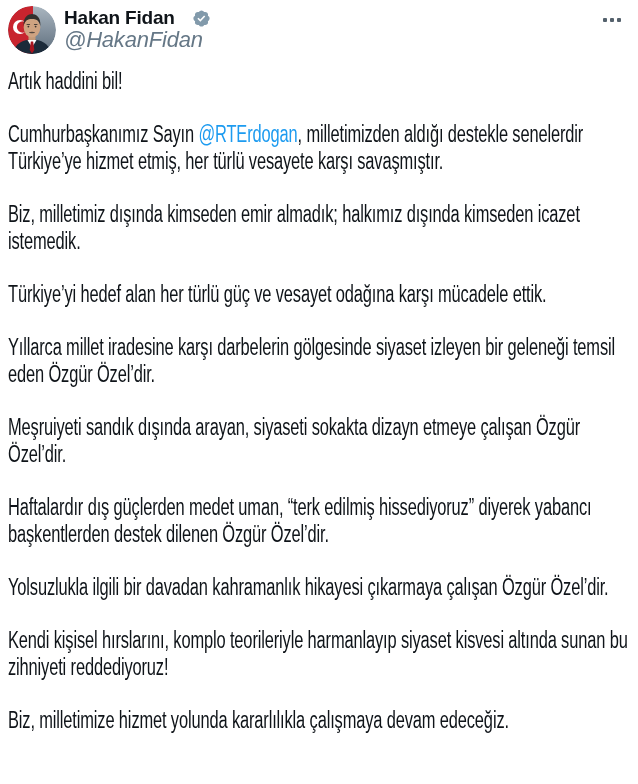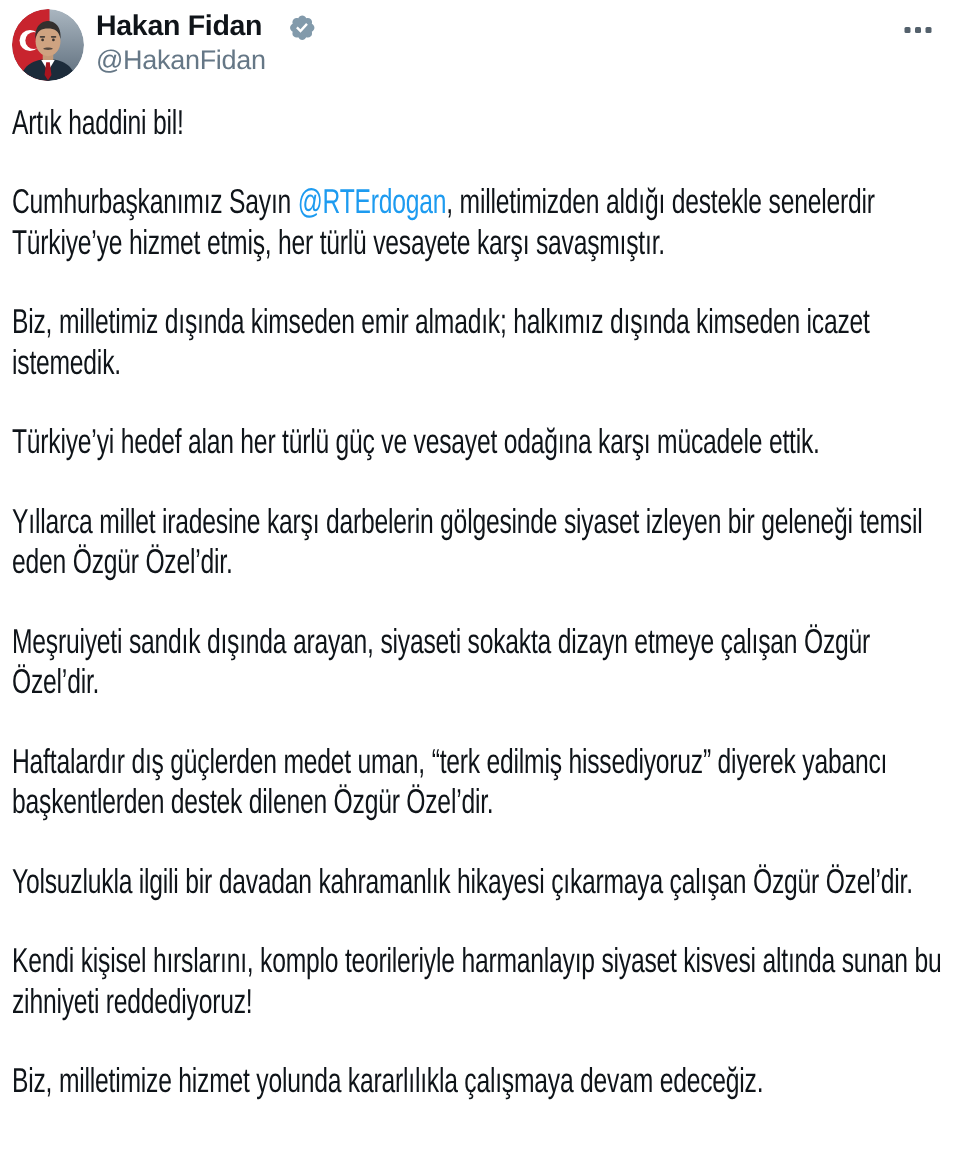--- a/index.html
+++ b/index.html
@@ -14,21 +14,21 @@
   body{font-family:"Liberation Sans","DejaVu Sans",sans-serif;color:var(--text);}
   .tweet{position:relative;width:638px;height:784px;padding:6px 8px 0 8px;background:var(--bg);}
   .tweet-header{display:flex;align-items:flex-start;position:relative;height:50px;}
   .avatar{width:48px;height:48px;border-radius:50%;overflow:hidden;flex:0 0 48px;cursor:pointer;}
   .avatar svg{display:block;width:48px;height:48px;}
   .name-block{margin-left:8px;padding-top:1px;}
   .name-row{display:flex;align-items:center;gap:17px;}
   .display-name{font-size:19px;font-weight:bold;color:var(--text);line-height:21px;letter-spacing:-0.2px;cursor:pointer;}
   .badge{display:inline-flex;width:19px;height:19px;margin-top:1px;}
   .badge svg{width:19px;height:19px;}
-  .handle{font-size:18px;color:var(--muted);line-height:20px;margin-top:2px;letter-spacing:-0.2px;cursor:pointer;}
+  .handle{font-size:22px;color:var(--muted);line-height:20px;margin-top:2px;letter-spacing:-0.2px;cursor:pointer;font-style:italic;}
   .more-btn{position:absolute;right:4px;top:4px;width:28px;height:20px;display:flex;align-items:center;justify-content:center;gap:3px;cursor:pointer;background:none;border:none;}
   .more-btn .dot{width:4px;height:4px;border-radius:1px;background:#54616c;}
   .tweet-body{
     margin-top:12px;
     width:870px;
     transform:scaleX(0.715);
     transform-origin:left top;
     font-size:23px;
     line-height:27px;
     letter-spacing:-0.2px;

